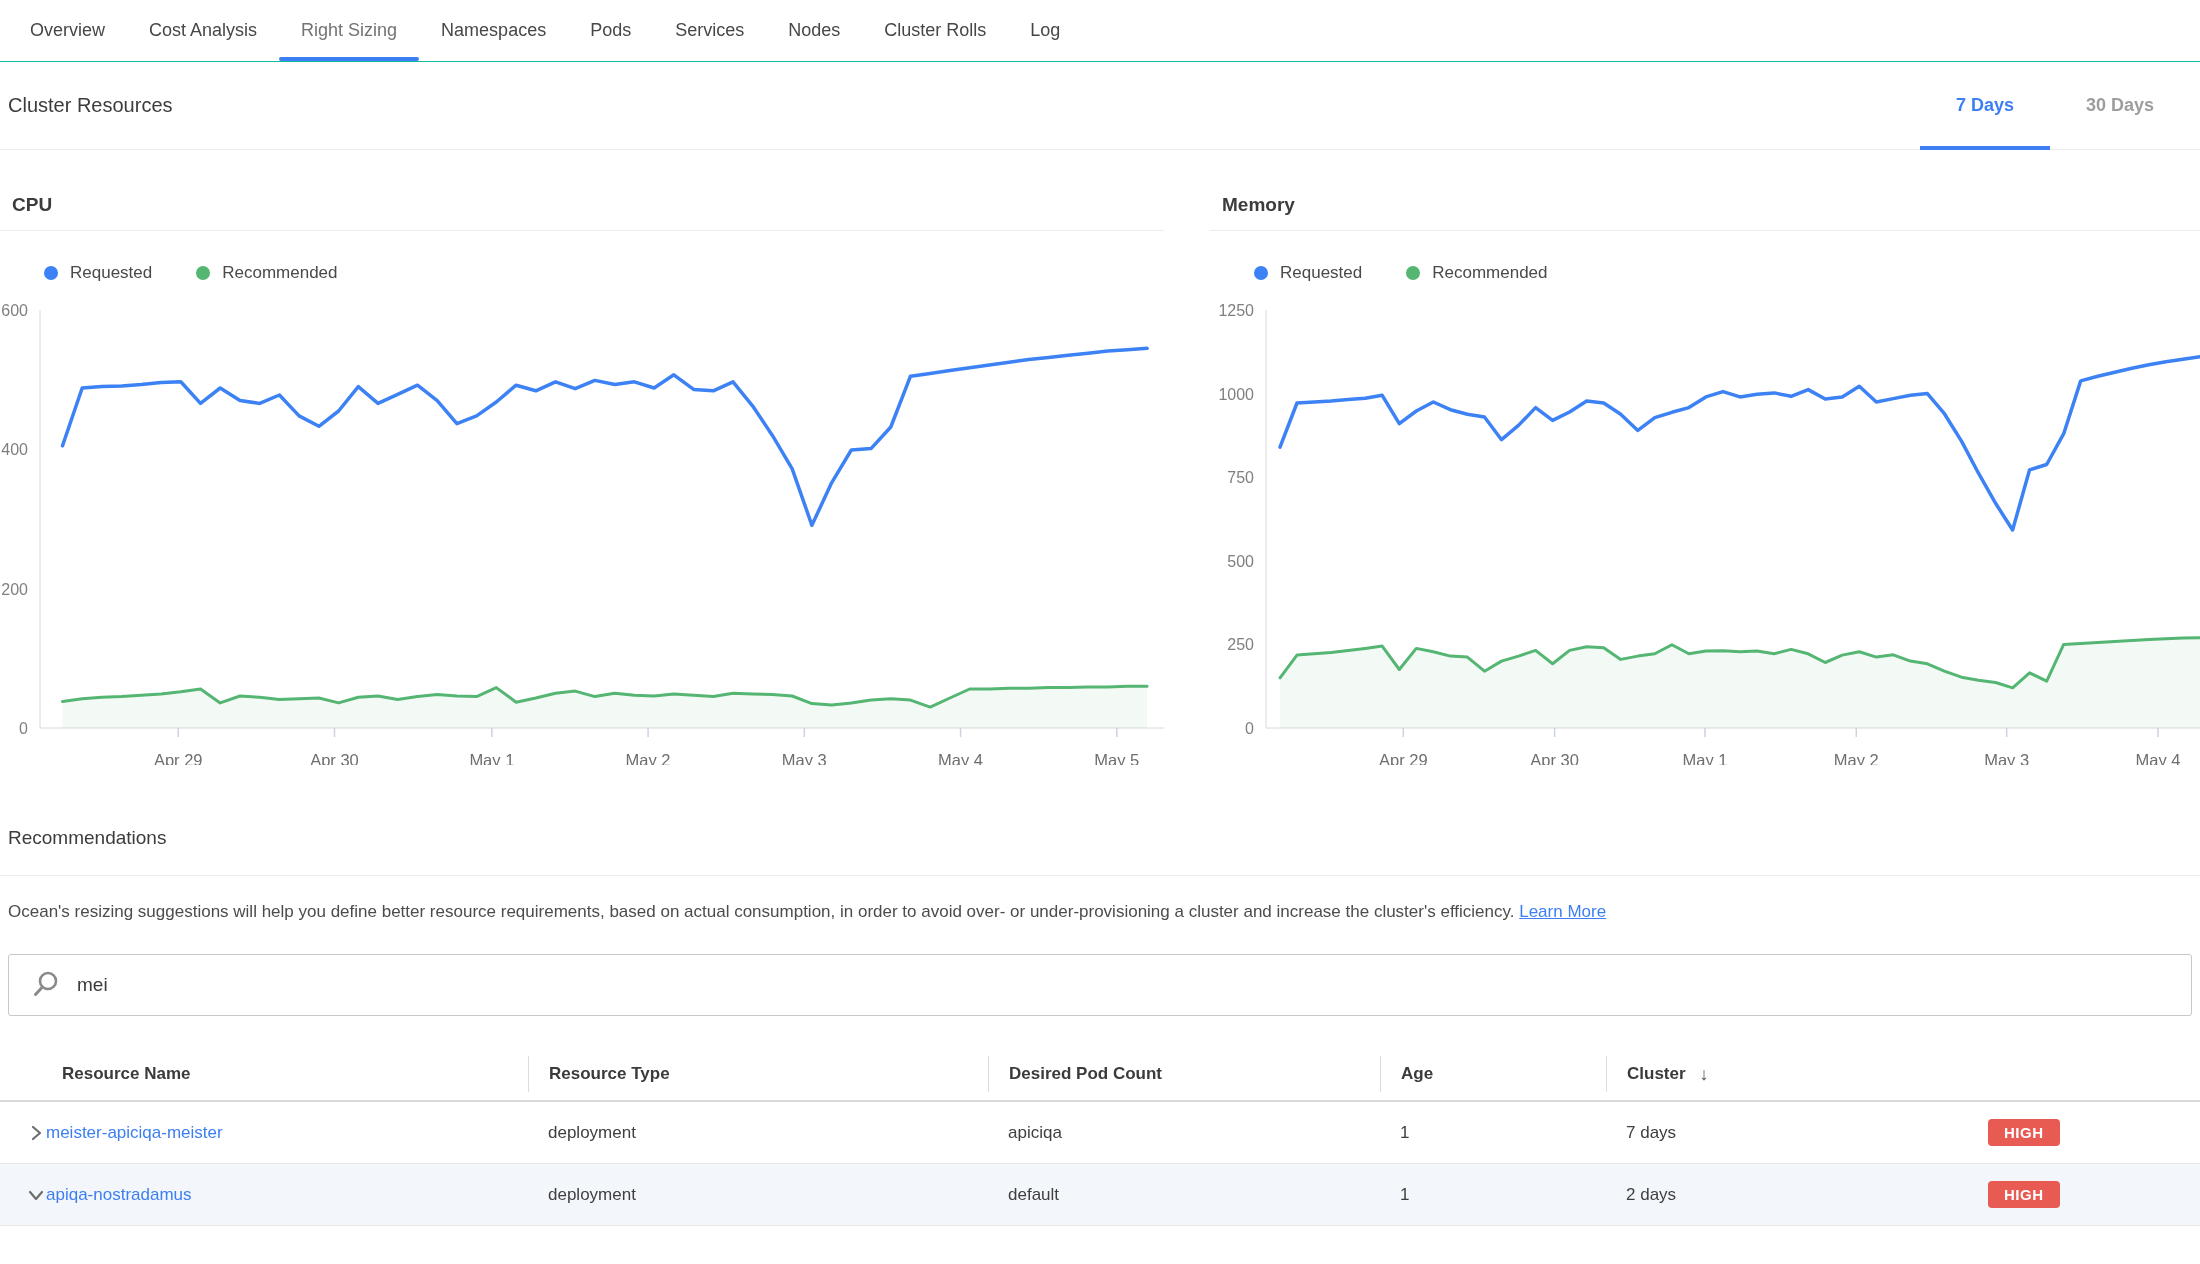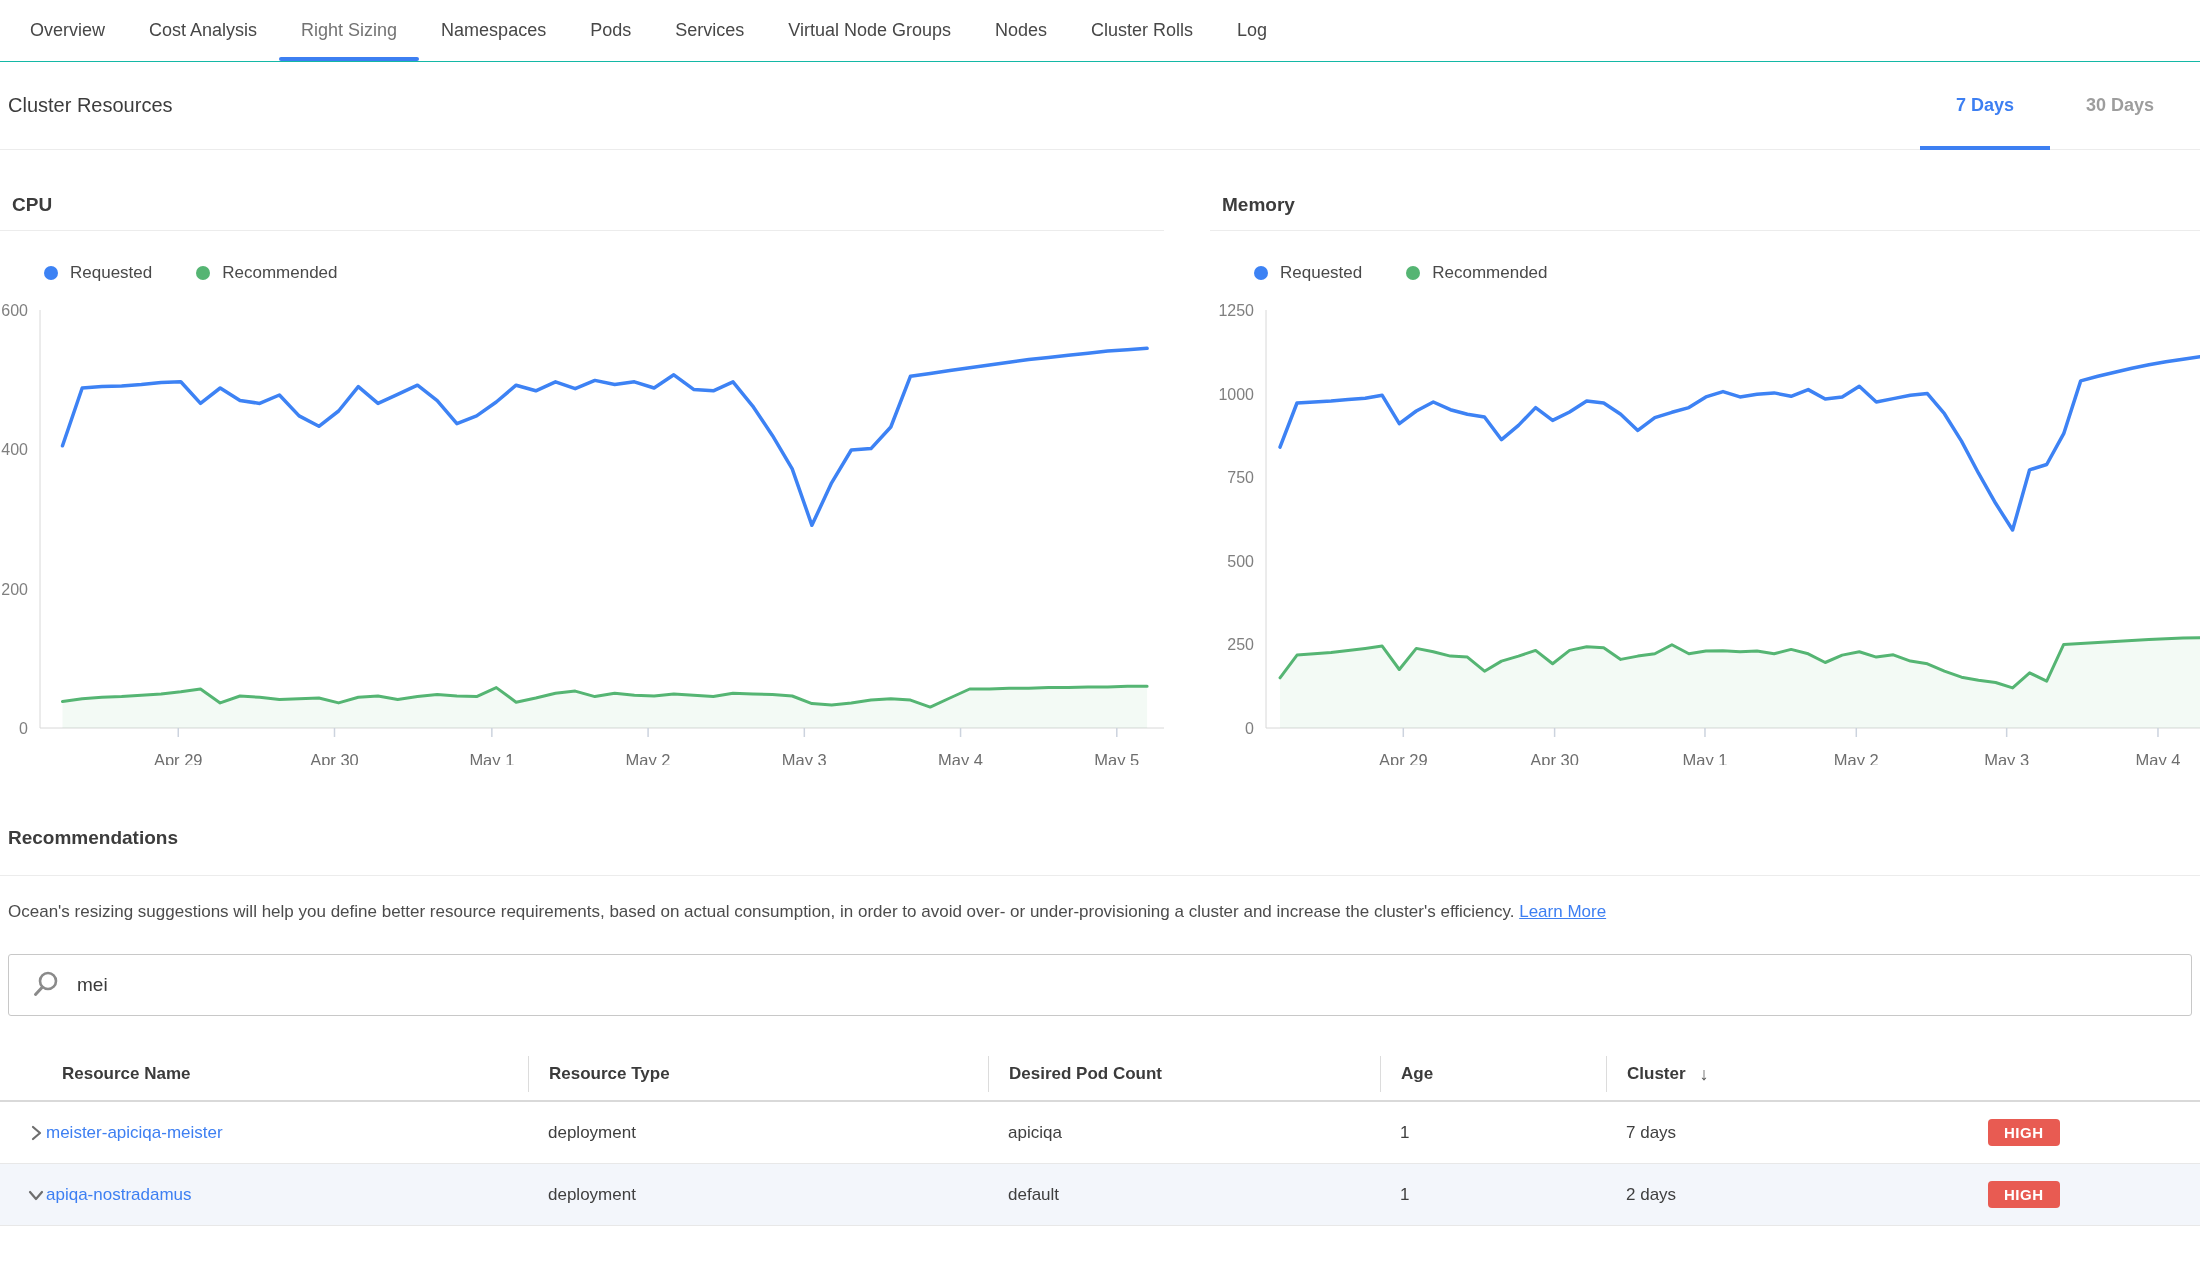--- a/index.html
+++ b/index.html
@@ -30,21 +30,21 @@
   .panel-mem { margin-left:46px; flex:1; min-width:0; overflow:hidden; }
   .panel-title { font-size:19px; font-weight:bold; color:#3c3c3c; padding:0 0 14px 12px; border-bottom:1px solid #ececec; }
   .legend { display:flex; align-items:center; margin:32px 0 0 44px; font-size:17px; color:#4a4a4a; }
   .legend .item { display:flex; align-items:center; gap:12px; margin-right:44px; }
   .dot { width:14px; height:14px; border-radius:50%; flex:none; }
   svg.chart { display:block; margin-top:12px; }
   svg.chart text { font-family:"Liberation Sans", sans-serif; }
 
   
   .recs { margin-top:62px; }
-  .recs-title { font-size:19px; font-weight:bold; color:#3c3c3c; padding-left:8px; }
+  .recs-title { font-size:19px; font-weight:normal; color:#3c3c3c; padding-left:8px; }
   .recs .divider { height:1px; background:#ececec; margin-top:26px; }
   .recs p { margin:24px 8px 0 8px; font-size:17px; color:#4c4c4c; line-height:24px; }
   .recs a { color:#3d7ff2; text-decoration:underline; cursor:pointer; }
 
   
   .searchbox { margin:30px 8px 0 8px; height:62px; border:1px solid #c8c8c8; border-radius:3px; display:flex; align-items:center; padding-left:22px; background:#fff; }
   .searchbox input { border:none; outline:none; font-size:19px; color:#3a3a3a; margin-left:16px; flex:1; font-family:inherit; background:transparent; }
 
   
   .table { margin-top:32px; }
@@ -66,21 +66,20 @@
 </head>
 <body>
 
 <nav class="tabbar">
   <div class="tab">Overview</div>
   <div class="tab">Cost Analysis</div>
   <div class="tab active">Right Sizing</div>
   <div class="tab">Namespaces</div>
   <div class="tab">Pods</div>
   <div class="tab">Services</div>
-  <div class="tab">Virtual Node Groups</div>
   <div class="tab">Nodes</div>
   <div class="tab">Cluster Rolls</div>
   <div class="tab">Log</div>
 </nav>
 
 <div class="section-head">
   <div class="page-title">Cluster Resources</div>
   <div class="range-toggle">
     <div class="range active">7 Days</div>
     <div class="range">30 Days</div>

